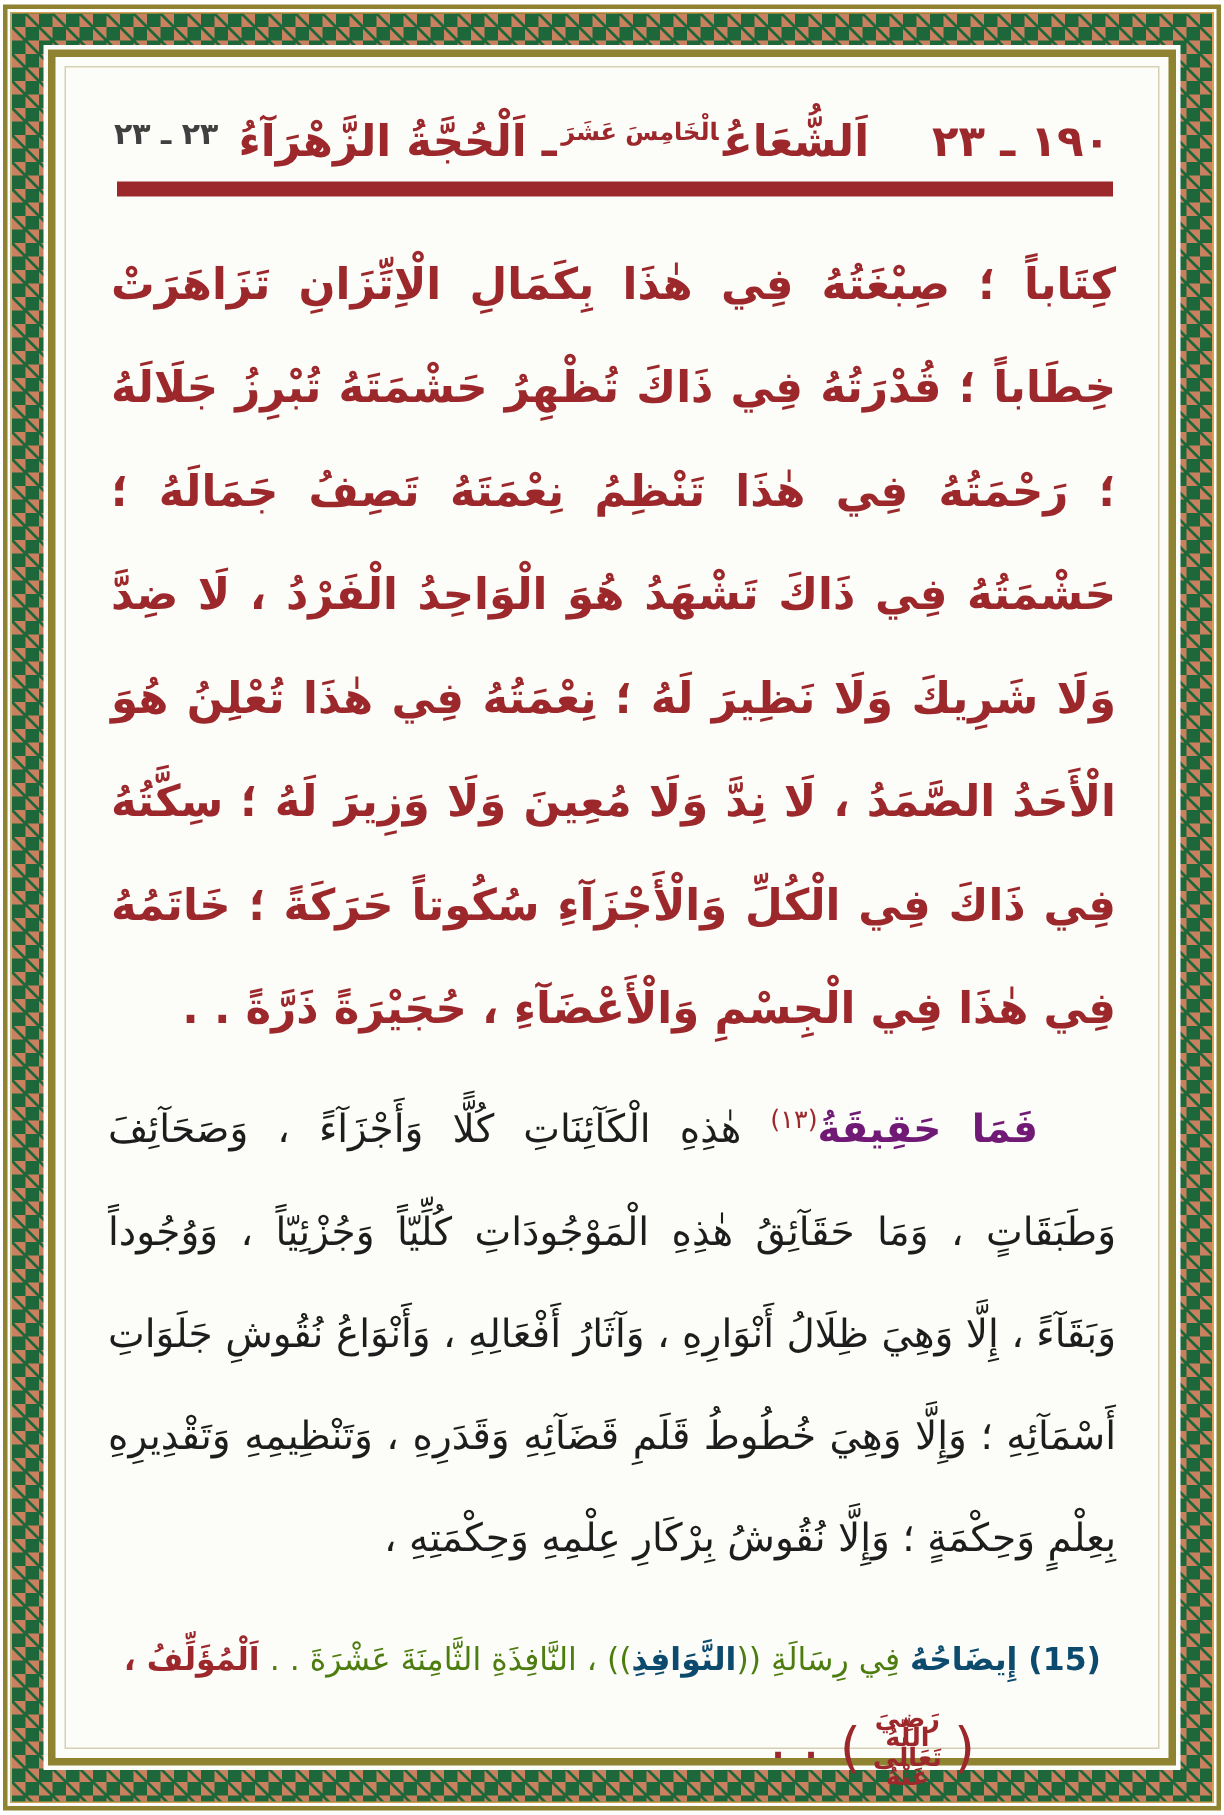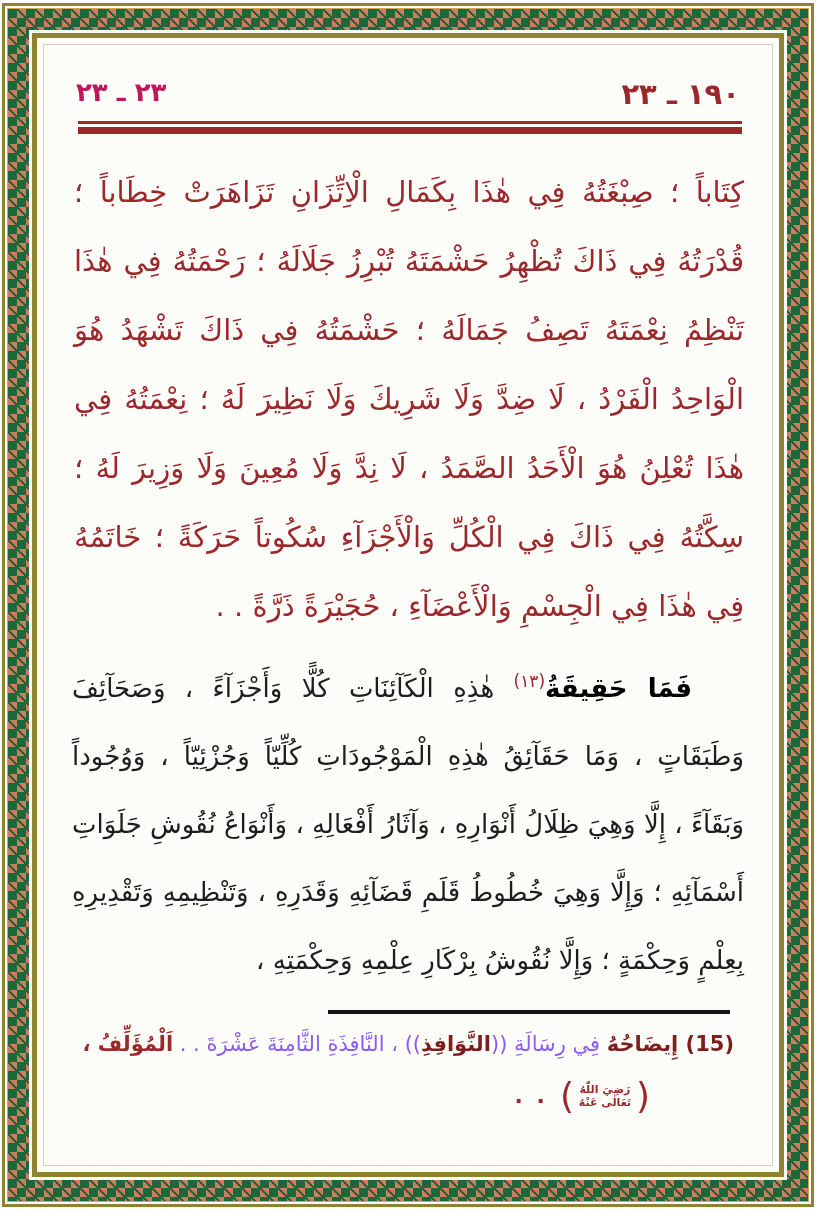--- a/index.html
+++ b/index.html
@@ -44,94 +44,95 @@
   .header{
     display:flex;align-items:flex-start;
     color:#9c282c;font-weight:bold;
     padding:8px 6px 0 4px;
   }
   .page-numbers{font-size:29px;letter-spacing:2px;white-space:nowrap;}
   .title{font-size:29px;margin-right:42px;white-space:nowrap;}
   .title .t-sup{font-size:16px;vertical-align:super;margin:0 3px;}
   .ghost-numbers{
     margin-inline-start:auto;
-    color:#be185d;font-size:26px;letter-spacing:2px;white-space:nowrap;
+    color:#404040;font-size:20px;letter-spacing:2px;white-space:nowrap;
     padding-left:2px;
   }
 
   
   .double-rule{
     margin:10px 4px 0 8px;
     border-top:3px solid #9c282c;
     border-bottom:7px solid #9c282c;
     height:3px;
   }
 
   
   .para-red{
     margin:24px 2px 0 4px;
-    color:#9c282c;font-weight:normal;
+    color:#9c282c;font-weight:bold;
     font-size:29px;line-height:69px;
     text-align:justify;
   }
   .para-black{
     margin:6px 2px 0 2px;
     color:#1d1d1d;
     font-size:26px;line-height:68px;
     text-align:justify;
     text-indent:52px;
   }
-  .para-black .lead-red{color:#000000;font-weight:bold;}
+  .para-black .lead-red{color:#701a75;font-weight:bold;}
   .para-black .fn-ref{color:#9c282c;font-weight:normal;font-size:17px;vertical-align:super;}
 
   
   .footnote-sep{
     margin:16px 16px 6px auto;
     width:402px;height:4px;background:#141414;
   }
   .footnote{
     padding:4px 12px 0 8px;
     font-size:21px;line-height:40px;
     color:#1d1d1d;text-align:right;
     white-space:nowrap;
   }
-  .footnote .fn-red{color:#7f1d1d;font-weight:bold;}
-  .footnote .fn-black{color:#8b5cf6;margin-top:12px;}
+  .footnote .fn-red{color:#0c4a6e;font-weight:bold;}
+  .footnote .fn-black{color:#4d7c0f;margin-top:12px;}
   .footnote .fn-author{color:#9c282c;font-weight:bold;}
 
   
   .seal-row{
     display:flex;align-items:center;
     padding:14px 96px 0 0;
     color:#9c282c;
   }
   .seal{
     display:flex;align-items:center;
     color:#9c282c;font-weight:bold;
   }
   .seal .paren{font-size:36px;line-height:36px;font-weight:normal;}
   .seal .seal-text{
-    font-size:11px;line-height:13px;text-align:center;
+    font-size:17px;line-height:13px;text-align:center;
     margin:0 2px;max-width:58px;white-space:normal;
   }
   .seal-dots{font-size:22px;font-weight:bold;margin-right:12px;letter-spacing:3px;}
 </style>
 </head>
 <body>
 
 <div class="page">
   <div class="frame-gold-outer">
     <div class="band">
       <div class="paper-gap">
         <div class="frame-gold-inner">
           <div class="tan-line">
             <div class="content">
 
               <div class="header">
                 <span class="page-numbers">١٩٠ ـ ٢٣</span>
+                <span class="title"><span>اَلشُّعَاعُ</span><span class="t-sup">الْخَامِسَ عَشَرَ</span><span>ـ اَلْحُجَّةُ الزَّهْرَآءُ</span></span>
                 <span class="ghost-numbers">٢٣ ـ ٢٣</span>
               </div>
 
               <div class="double-rule"></div>
 
               <p class="para-red">كِتَاباً ؛ صِبْغَتُهُ فِي هٰذَا بِكَمَالِ الْاِتِّزَانِ تَزَاهَرَتْ خِطَاباً ؛ قُدْرَتُهُ فِي ذَاكَ تُظْهِرُ حَشْمَتَهُ تُبْرِزُ جَلَالَهُ ؛ رَحْمَتُهُ فِي هٰذَا تَنْظِمُ نِعْمَتَهُ تَصِفُ جَمَالَهُ ؛ حَشْمَتُهُ فِي ذَاكَ تَشْهَدُ هُوَ الْوَاحِدُ الْفَرْدُ ، لَا ضِدَّ وَلَا شَرِيكَ وَلَا نَظِيرَ لَهُ ؛ نِعْمَتُهُ فِي هٰذَا تُعْلِنُ هُوَ الْأَحَدُ الصَّمَدُ ، لَا نِدَّ وَلَا مُعِينَ وَلَا وَزِيرَ لَهُ ؛ سِكَّتُهُ فِي ذَاكَ فِي الْكُلِّ وَالْأَجْزَآءِ سُكُوتاً حَرَكَةً ؛ خَاتَمُهُ فِي هٰذَا فِي الْجِسْمِ وَالْأَعْضَآءِ ، حُجَيْرَةً ذَرَّةً . .</p>
 
               <p class="para-black"><span class="lead-red">فَمَا حَقِيقَةُ</span><span class="fn-ref">(١٣)</span><span> هٰذِهِ الْكَآئِنَاتِ كُلًّا وَأَجْزَآءً ، وَصَحَآئِفَ وَطَبَقَاتٍ ، وَمَا حَقَآئِقُ هٰذِهِ الْمَوْجُودَاتِ كُلِّيّاً وَجُزْئِيّاً ، وَوُجُوداً وَبَقَآءً ، إِلَّا وَهِيَ ظِلَالُ أَنْوَارِهِ ، وَآثَارُ أَفْعَالِهِ ، وَأَنْوَاعُ نُقُوشِ جَلَوَاتِ أَسْمَآئِهِ ؛ وَإِلَّا وَهِيَ خُطُوطُ قَلَمِ قَضَآئِهِ وَقَدَرِهِ ، وَتَنْظِيمِهِ وَتَقْدِيرِهِ بِعِلْمٍ وَحِكْمَةٍ ؛ وَإِلَّا نُقُوشُ بِرْكَارِ عِلْمِهِ وَحِكْمَتِهِ ،</span></p>
 
               <div class="footnote-sep"></div>

